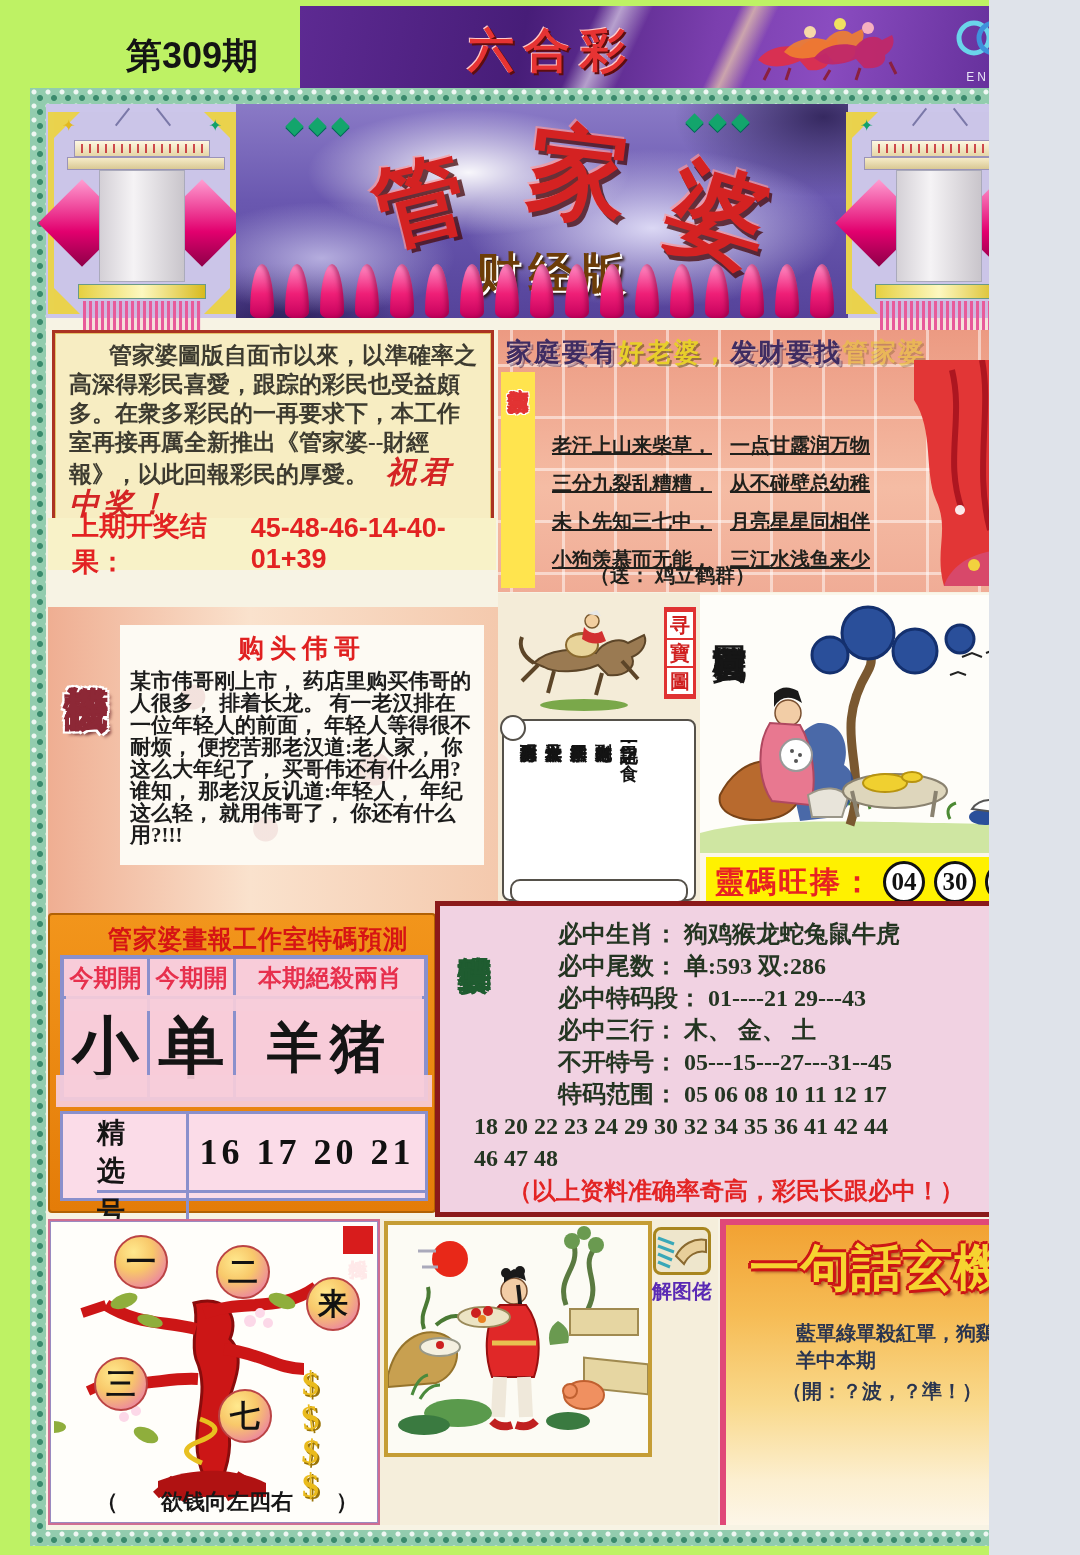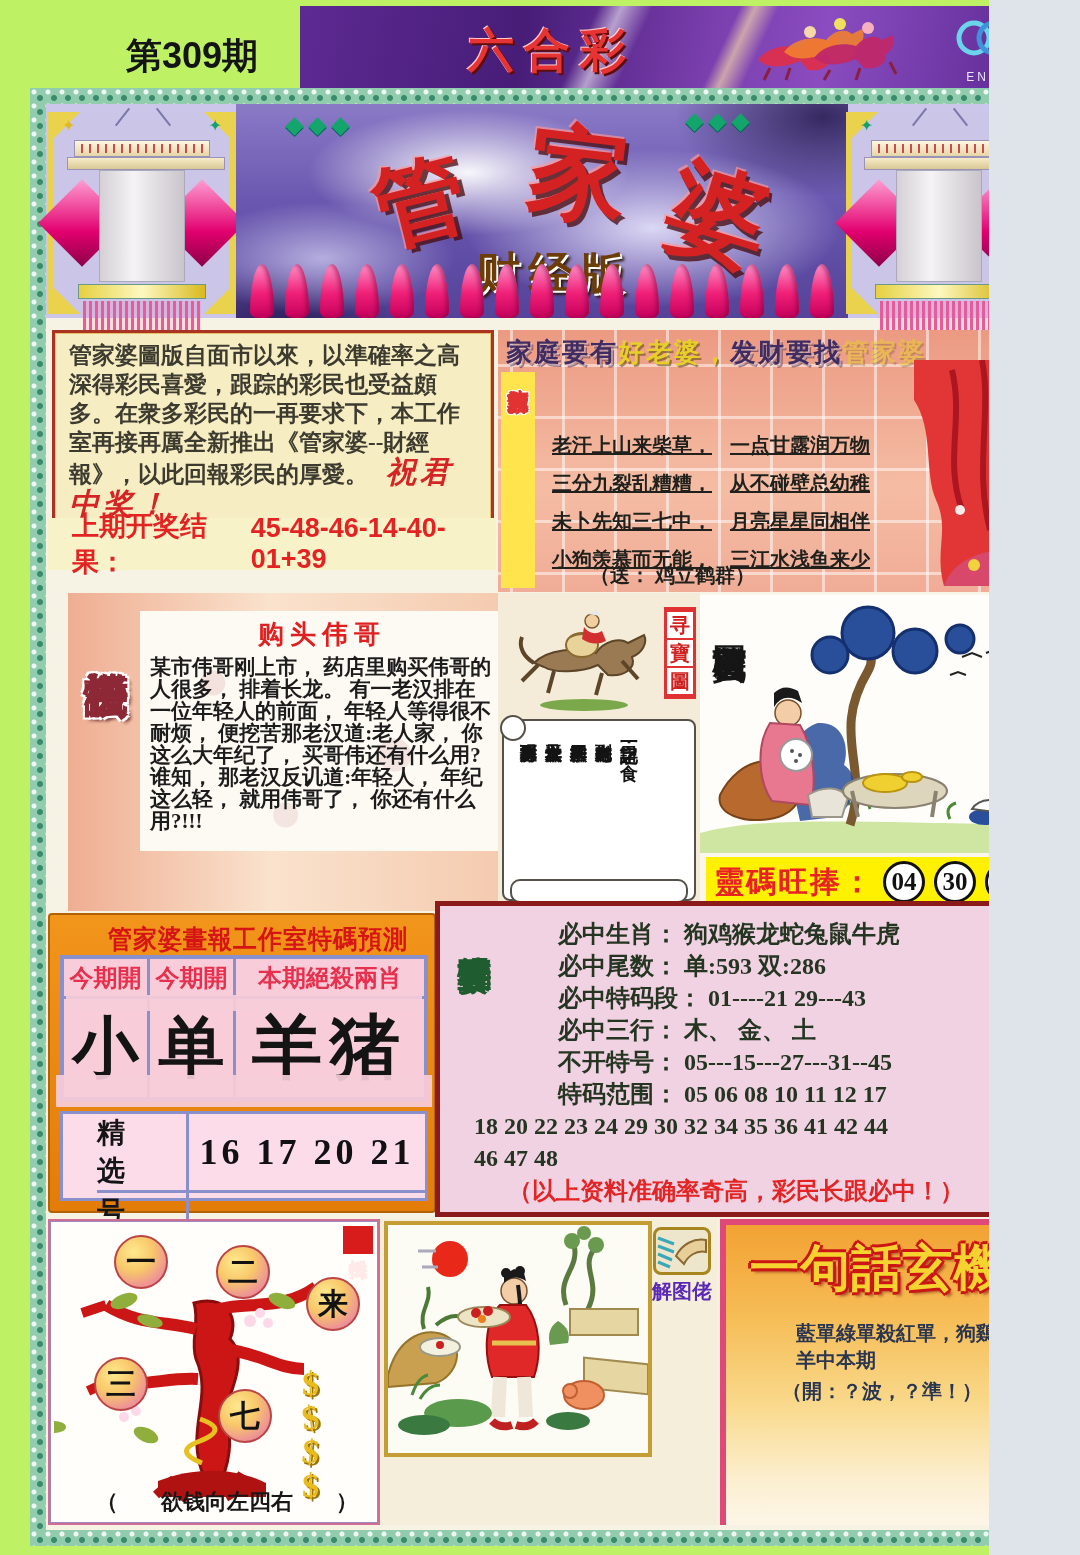--- a/index.html
+++ b/index.html
@@ -89,21 +89,21 @@
   .bats.b1 { left:52px; top:16px; } .bats.b2 { left:452px; top:12px; }
   .petals { position:absolute; left:14px; right:14px; bottom:0; height:56px;
             display:flex; justify-content:space-between; align-items:flex-end; }
   .petals i { width:24px; height:54px; background:linear-gradient(180deg,#ff8fc6,#ef1f77 55%,#c4005c);
             border-radius:50% 50% 30% 30% / 88% 88% 12% 12%; box-shadow:inset -3px 0 4px rgba(120,0,60,.5); }
 
   
   .intro-box { position:absolute; left:6px; top:226px; width:442px; height:192px;
                background:#f7edc2; border:3px solid #ab3322; box-shadow:0 0 0 1px #e5c36a inset;
                padding:8px 14px; font-size:23px; line-height:29px; color:#3d3b30; font-weight:bold; }
-  .intro-box p { text-indent:2em; display:inline; }
+  .intro-box p { text-indent:2em; display:inline;margin-left:40px; }
   .wish { color:#d42424; font-size:30px; font-style:italic; letter-spacing:4px; margin-left:18px; }
   .lastdraw { position:absolute; left:2px; top:414px; width:448px; height:52px; background:#f8f2c8;
               display:flex; align-items:center; padding-left:24px; color:#e32222; font-weight:bold;
               font-size:27px; font-family:"Liberation Sans",sans-serif; }
 
   
   .proverb { position:absolute; left:452px; top:226px; width:534px; height:262px; overflow:hidden;
       background-image:
         linear-gradient(rgba(255,255,255,.5) 3px, transparent 3px),
         linear-gradient(90deg, rgba(255,255,255,.5) 3px, transparent 3px),
@@ -119,22 +119,22 @@
   .vert { writing-mode:vertical-rl; text-orientation:upright; }
   .pv-side span { font-size:22px; font-weight:bold; color:#e23333; line-height:34px;
              text-shadow:1px 1px 0 #fff,-1px -1px 0 #fff,1px -1px 0 #fff,-1px 1px 0 #fff; }
   .pv-rows { position:absolute; left:54px; top:96px; font-size:20px; font-weight:bold; color:#20201c;text-decoration:underline; }
   .pv-rows .row { line-height:38px; white-space:nowrap; }
   .pv-rows .gap { display:inline-block; width:18px; }
   .pv-ded { position:absolute; left:92px; top:232px; font-size:20px; font-weight:bold; color:#20201c; }
   .pv-cloth { position:absolute; right:0; top:30px; }
 
   
-  .joke { position:absolute; left:2px; top:489px; width:450px; height:318px;
-          background:linear-gradient(90deg,#efae92 0%,#fae2cd 45%,#f4c9ad 100%);margin-left:20px; }
+  .joke { position:absolute; left:2px; top:503px; width:450px; height:318px;
+          background:linear-gradient(90deg,#efae92 0%,#fae2cd 45%,#f4c9ad 100%); }
   .joke-side { position:absolute; left:12px; top:30px; height:270px; }
   .joke-side span { font-size:44px; font-weight:bold; color:#8d2836; line-height:52px;
           text-shadow:2px 2px 0 #fff,-2px -2px 0 #fff,2px -2px 0 #fff,-2px 2px 0 #fff,4px 4px 3px rgba(80,10,20,.35); }
   .joke-box { position:absolute; left:72px; top:18px; width:364px; height:240px; background:#fdfaf3;
           background-image:radial-gradient(circle at 20% 30%, rgba(224,180,180,.35) 12px, transparent 13px),
                            radial-gradient(circle at 70% 60%, rgba(224,180,180,.3) 16px, transparent 17px),
                            radial-gradient(circle at 40% 85%, rgba(224,180,180,.3) 12px, transparent 13px);
           padding:6px 10px; }
   .joke-title { text-align:center; color:#e02020; font-size:26px; font-weight:bold; letter-spacing:6px; }
   .joke-body { margin-top:4px; font-size:21px; line-height:22px; font-weight:bold; color:#1c1c1c; }
@@ -172,21 +172,21 @@
           background:linear-gradient(180deg,#f2951b,#e47c08); border:2px solid #b26104; border-radius:4px;padding-left:16px; }
   .pred-head { position:absolute; top:8px; width:100%; text-align:center; font-size:24px; font-weight:bold;
           color:#d61414; letter-spacing:1px; transform:scaleY(1.08); }
   .pred-table { position:absolute; left:10px; top:40px; width:368px; height:146px; background:#f8ccd9;
           border:4px solid #8a90cc; display:grid; grid-template-columns:86px 86px 1fr; grid-template-rows:40px 1fr; }
   .pred-table .h { color:#e7304d; font-size:24px; font-weight:bold; display:flex; align-items:center;
           justify-content:center; border-bottom:3px solid #8a90cc; }
   .pred-table .h + .h { border-left:0; }
   .pred-table .c { display:flex; align-items:center; justify-content:center; color:#141414; font-weight:bold; }
   .bd-r { border-right:3px solid #8a90cc; }
-  .big1 { font-size:66px; } .big2 { font-size:70px; letter-spacing:8px;text-align:right; }
+  .big1 { font-size:66px; } .big2 { font-size:55px; letter-spacing:8px;text-align:right; }
   .bar { position:absolute; background:#f6cdda; opacity:.92; }
   .bar1 { left:16px; top:80px; width:356px; height:16px; }
   .bar2 { left:6px; top:160px; width:376px; height:32px; }
   .mini-table { position:absolute; left:10px; top:196px; width:368px; height:90px; background:#fbdce8;
           border:3px solid #8a90cc; display:grid; grid-template-columns:126px 1fr; grid-template-rows:1fr 1fr; }
   .mini-table .ml { display:flex; align-items:center; justify-content:center; font-size:28px; font-weight:bold;
           color:#151515; letter-spacing:10px; border-right:3px solid #8a90cc;margin-left:34px; }
   .mini-table .mv { display:flex; align-items:center; justify-content:center; font-size:36px; font-weight:bold;
           color:#111; letter-spacing:4px; }
   .bd-b { border-bottom:3px solid #8a90cc; }

